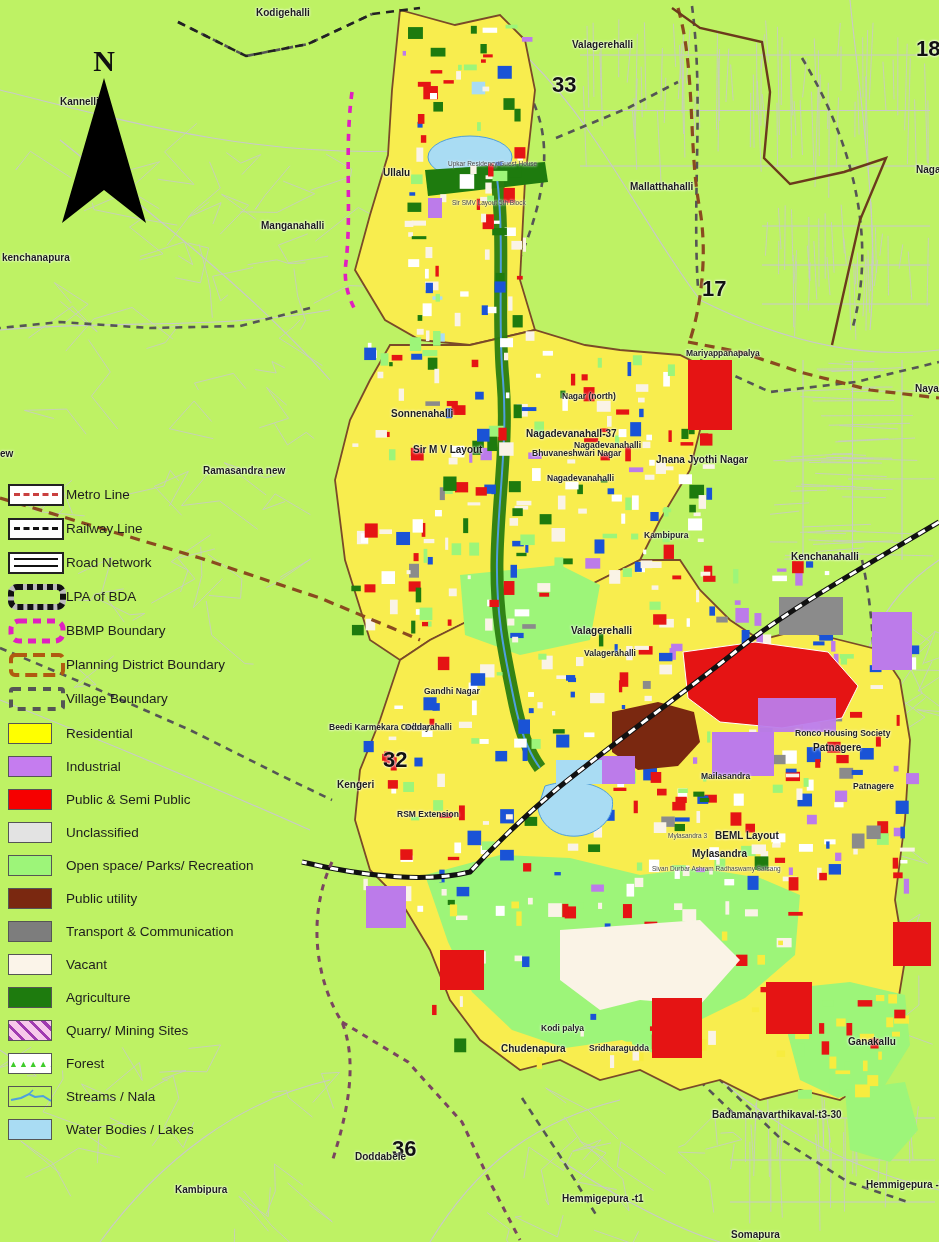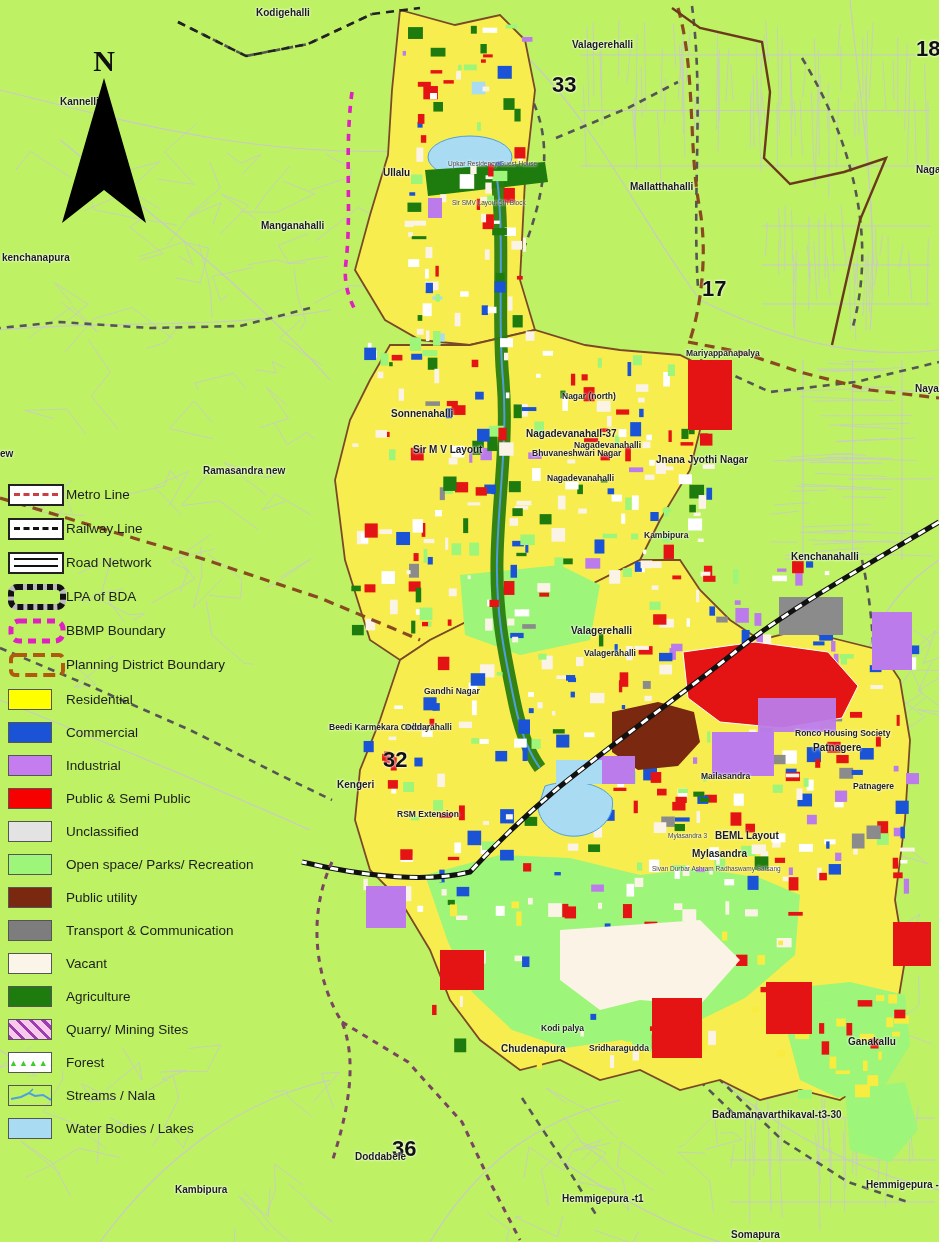--- a/index.html
+++ b/index.html
@@ -1163,31 +1163,33 @@
         <div class="ltext">BBMP Boundary</div>
       </div>
       <div class="lrow linerow">
         <div class="lsym">
           <svg width="58" height="26">
             <rect x="3" y="3" width="52" height="20" fill="none" stroke="#b05a10" stroke-width="4" stroke-dasharray="12 6" rx="4"></rect>
           </svg>
         </div>
         <div class="ltext">Planning District Boundary</div>
       </div>
+      <div class="lrow linerow">
+        <div class="lsym">
+          <svg width="58" height="26">
+            <rect x="3" y="3" width="52" height="20" fill="none" stroke="#555555" stroke-width="4" stroke-dasharray="8 7" rx="2"></rect>
+          </svg>
+        </div>
+        <div class="ltext">Village Boundary</div>
+      </div>
       <div class="lrow">
         <div class="lsym">
           <div class="swatch" style="background: rgb(255, 255, 0);"></div>
         </div>
         <div class="ltext">Residential</div>
-      </div>
-      <div class="lrow">
-        <div class="lsym">
-          <div class="swatch" style="background: rgb(26, 83, 214);"></div>
-        </div>
-        <div class="ltext">Commercial</div>
       </div>
       <div class="lrow">
         <div class="lsym">
           <div class="swatch" style="background: rgb(197, 124, 239);"></div>
         </div>
         <div class="ltext">Industrial</div>
       </div>
       <div class="lrow">
         <div class="lsym">
           <div class="swatch" style="background: rgb(246, 0, 0);"></div>

